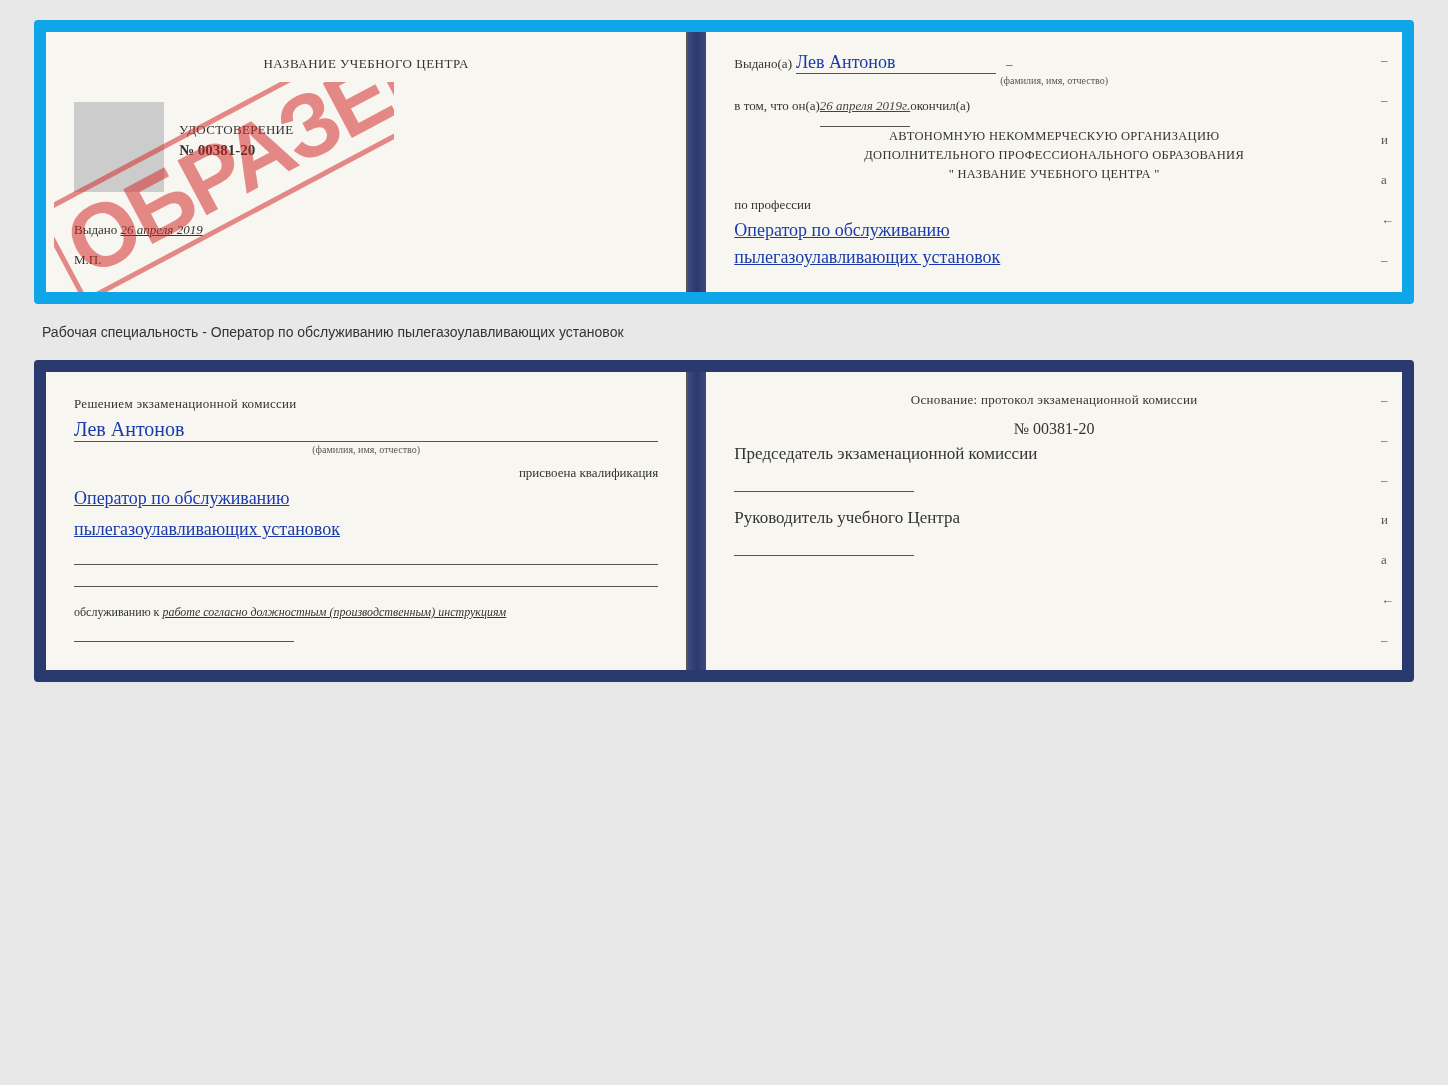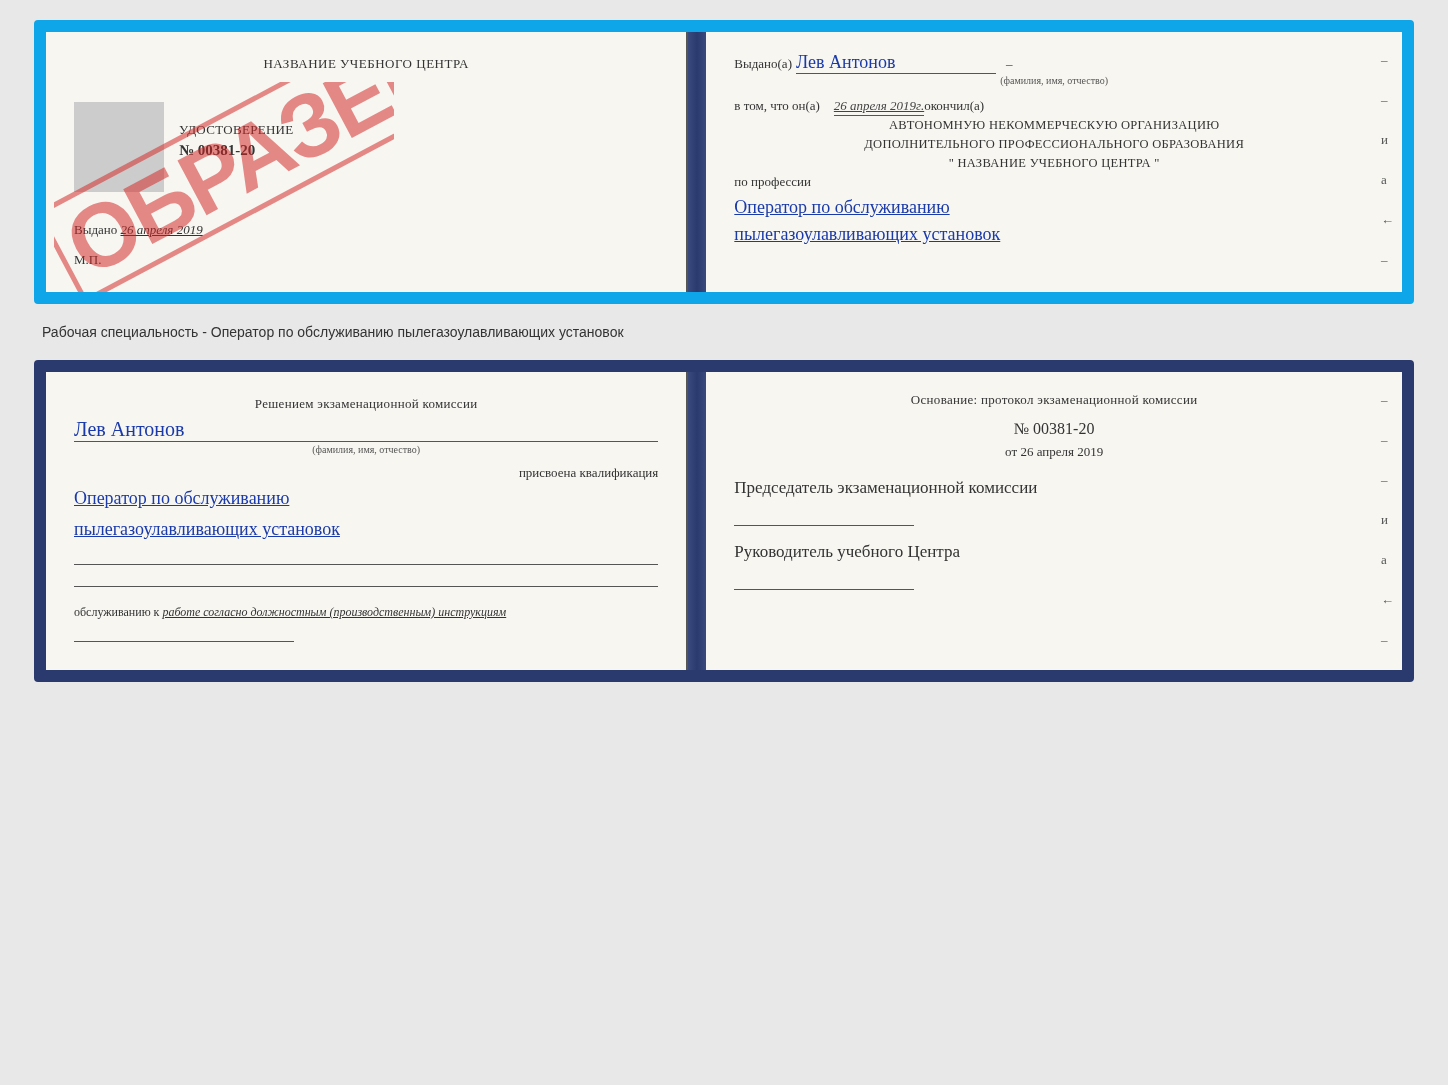--- a/index.html
+++ b/index.html
@@ -143,38 +143,37 @@
       display: flex;
       align-items: baseline;
     }
 
     .vtom-date {
       font-size: 13px;
       color: #444;
       font-style: italic;
       text-decoration: underline;
       border-bottom: 1px solid #555;
-      padding-bottom: 1px;
-      margin-left: 14px;
+      padding-bottom: 12px;
     }
 
     .org-block {
       margin-top: 0;
       font-size: 12.5px;
       text-align: center;
       text-transform: uppercase;
       line-height: 1.5;
       color: #333;
       letter-spacing: 0.3px;
     }
 
     .profession-label {
       font-size: 13px;
       color: #333;
-      margin-top: 2px;
+      margin-top: 14px;
       margin-bottom: 4px;
     }
 
     .profession-value {
       font-size: 18px;
       color: #1a3aaa;
       font-family: 'Segoe Script', 'Comic Sans MS', cursive;
       text-decoration: underline;
       display: block;
       line-height: 1.5;
@@ -226,21 +225,21 @@
 
     .bottom-right {
       width: 52%;
       padding: 20px 28px;
       background: #f7f6f1;
       position: relative;
     }
 
     .komissia-title {
       font-size: 13px;
-      text-align: center;
+      text-align: left;
       color: #333;
       letter-spacing: 0.3px;
       margin-bottom: 6px;
     }
 
     .name-handwritten {
       font-size: 20px;
       color: #1a3aaa;
       font-family: 'Segoe Script', 'Comic Sans MS', cursive;
       border-bottom: 1px solid #555;
@@ -452,24 +451,20 @@
       <span class="dash">и</span>
       <span class="dash">а</span>
       <span class="dash">←</span>
       <span class="dash">–</span>
       <span class="dash">–</span>
 
     </div>
 
     <div class="osnov-label">Основание: протокол экзаменационной комиссии</div>
     <div class="protokol-number">№ 00381-20</div>
-    <div class="ot-date">
-      <span>от</span>
-      <span>26 апреля 2019</span>
-    </div>
 
     <div class="podpis-block">
       <span>Председатель экзаменационной комиссии</span>
       <span class="podpis-line"></span>
     </div>
 
     <div class="podpis-block" style="margin-top:16px;">
       <span>Руководитель учебного Центра</span>
       <span class="podpis-line"></span>
     </div>

